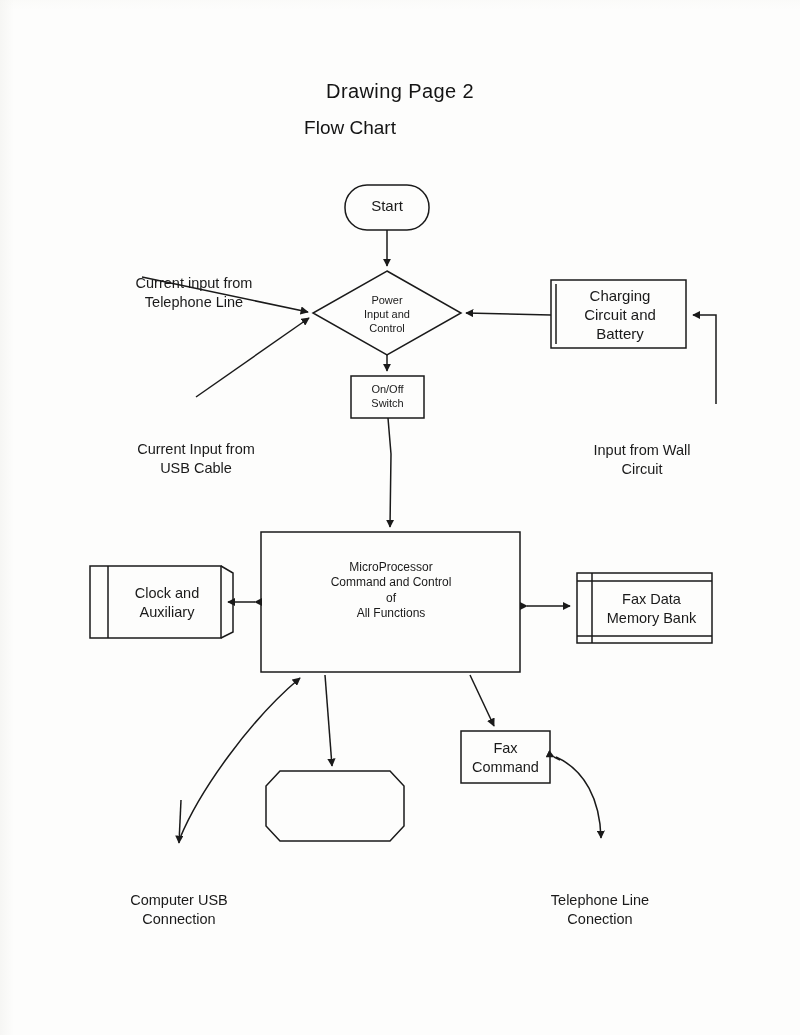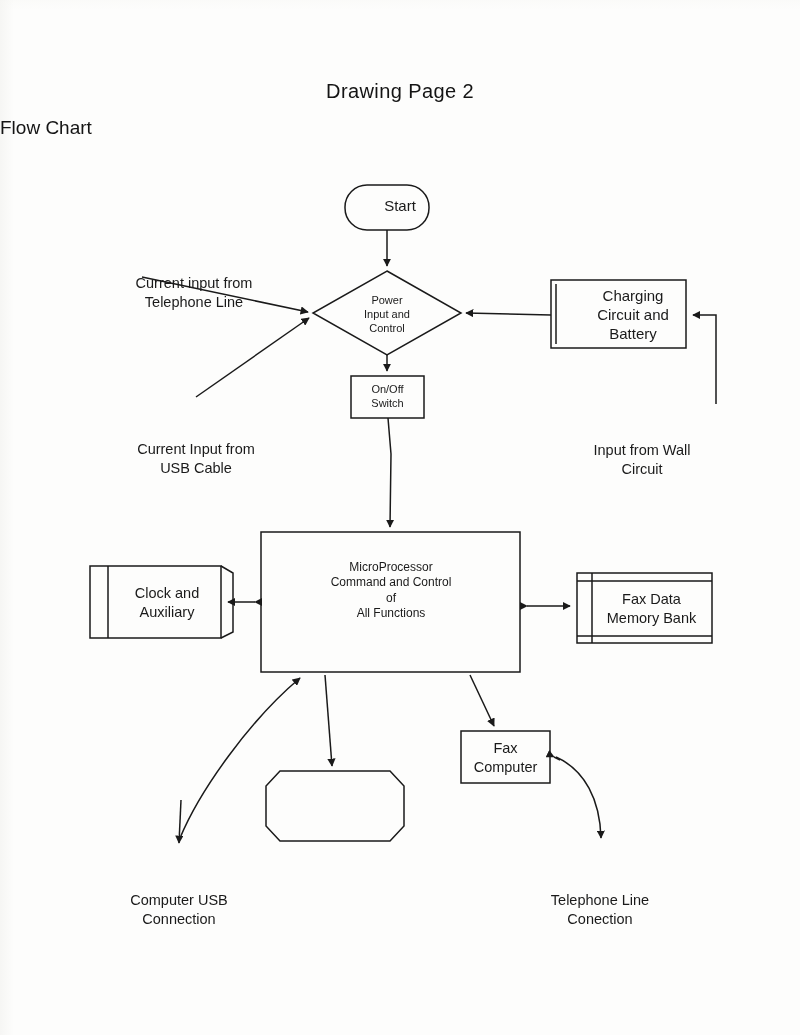--- a/index.html
+++ b/index.html
@@ -43,21 +43,21 @@
     text-align: center;
     font-size: 20px;
     letter-spacing: 0.4px;
     color: #141414;
   }
   .title-sub {
     position: absolute;
     left: 0;
     top: 117px;
     width: 700px;
-    text-align: left;
+    text-align: center;
     font-size: 19px;
     color: #141414;
   }
   .node-label {
     position: absolute;
     text-align: center;
     line-height: 1.28;
     color: #1a1a1a;
     white-space: pre-line;
   }
@@ -66,21 +66,21 @@
     text-align: center;
     line-height: 1.32;
     color: #1a1a1a;
     font-size: 14.5px;
     white-space: pre-line;
     margin-top: 40px;
   }
   .f11 { font-size: 11px; }
   .f12 { font-size: 12px; }
   .f145 { font-size: 14.5px; }
-  .f15 { font-size: 15px; margin-left: 13px; }
+  .f15 { font-size: 15px; }
 </style>
 </head>
 <body>
 
 <div id="page">
 
   <div class="title-main">Drawing Page 2</div>
   <div class="title-sub">Flow  Chart</div>
 
   <svg class="svg-layer" width="800" height="1035" viewBox="0 0 800 1035">
@@ -164,21 +164,21 @@
 of
 All Functions</div>
 
   <div class="node-label f145" style="left:108px; top:584px; width:118px;">Clock and
 Auxiliary</div>
 
   <div class="node-label f145" style="left:594px; top:590px; width:115px;">Fax Data
 Memory Bank</div>
 
   <div class="node-label f145" style="left:461px; top:739px; width:89px;">Fax
-Computer</div>
+Command</div>
 
 
   <div class="free-label" style="left:108px; top:234px; width:172px;">Current input from
 Telephone Line</div>
 
   <div class="free-label" style="left:108px; top:400px; width:176px;">Current Input from
 USB Cable</div>
 
   <div class="free-label" style="left:572px; top:401px; width:140px;">Input from Wall
 Circuit</div>

